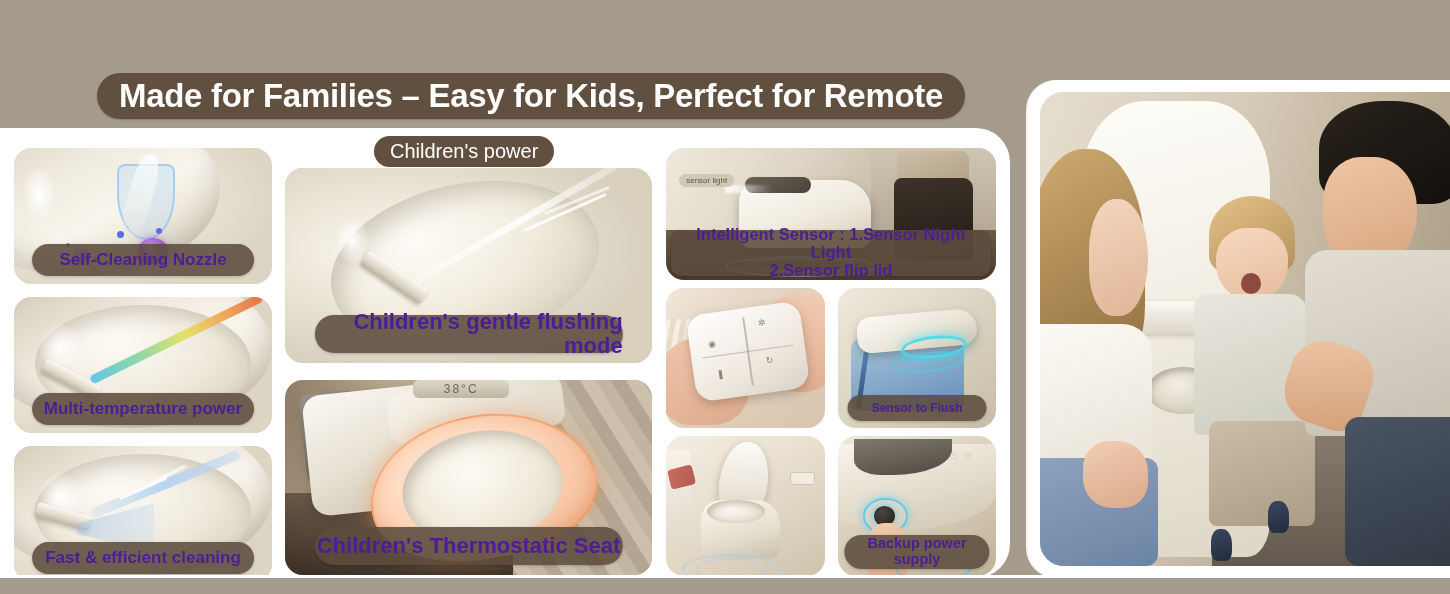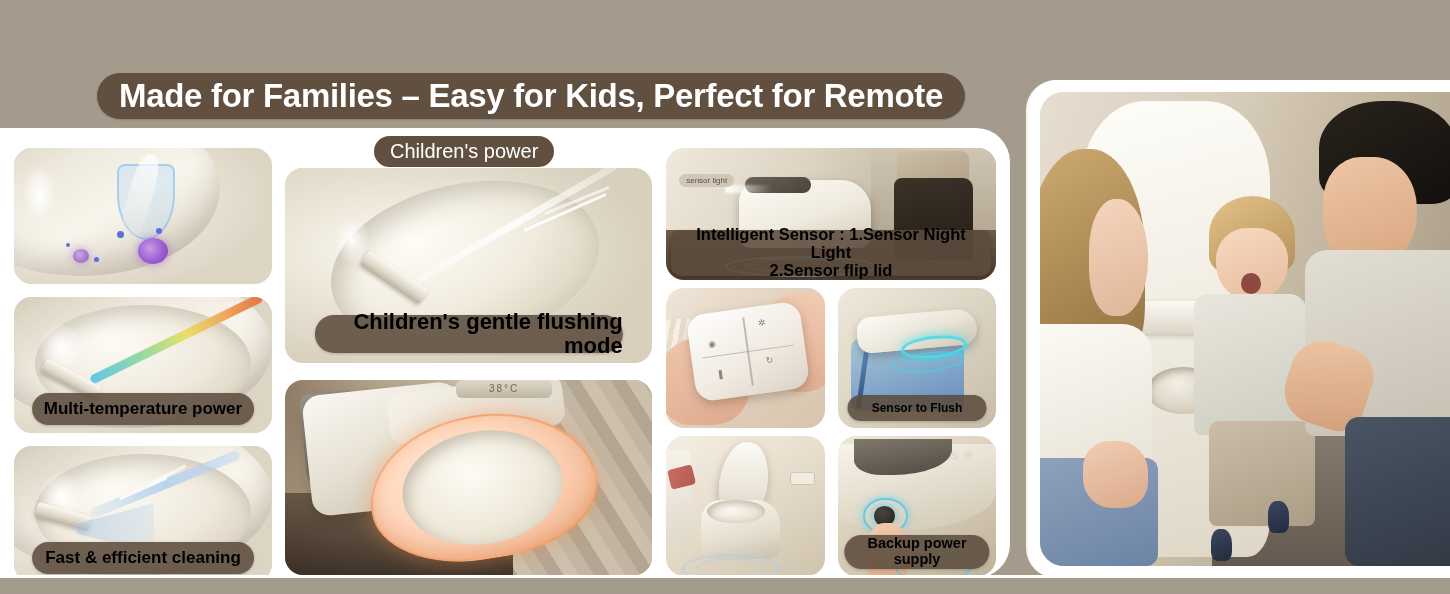--- a/index.html
+++ b/index.html
@@ -45,21 +45,21 @@
   .card {
     position:absolute; border-radius:18px; overflow:hidden;
   }
   .card .photo { position:absolute; inset:0; }
 
   
   .cap {
     position:absolute; left:50%; transform:translateX(-50%);
     background:rgba(92,76,62,.88);
     border-radius:999px;
-    color:#000000; text-align:center;
+    color:#4c1d95; text-align:center;
     display:flex; align-items:center; justify-content:center;
     line-height:1.08; white-space:pre-line; font-weight:bold;
     box-shadow:0 1px 3px rgba(0,0,0,.2);
   }
 
   
   .c-nozzle { left:14px; top:148px; width:258px; height:136px; }
   .c-temp   { left:14px; top:297px; width:258px; height:136px; }
   .c-fast   { left:14px; top:446px; width:258px; height:136px; }
 
@@ -195,23 +195,22 @@
     position:absolute; left:32%; top:26%; width:44%; height:58%;
     border-radius:50%;
     background:radial-gradient(ellipse at 44% 36%, #fdfbf4 0%, #efe9da 55%, #d9d0bd 100%);
     box-shadow:inset 4px 6px 14px rgba(120,104,84,.35);
     transform:rotate(-9deg);
   }
   .thermo-panel {
     position:absolute; left:35%; top:0%; width:26%; height:9%;
     border-radius:6px;
     background:linear-gradient(180deg,#ded7c8,#bfb7a5);
-    color:#6e6658; font-size:10px; display:flex; align-items:center; justify-content:center;
+    color:#6e6658; font-size:12px; display:flex; align-items:center; justify-content:center;
     letter-spacing:2px;
-    margin-left:43px;
   }
   .cap-center { bottom:10px; height:38px; width:84%; font-size:22px;text-align:right; }
 
   
   .c-sensor { left:666px; top:148px; width:330px; height:132px; }
   .c-remote { left:666px; top:288px; width:159px; height:140px; }
   .c-flush  { left:838px; top:288px; width:158px; height:140px; }
   .c-adult  { left:666px; top:436px; width:159px; height:140px; }
   .c-backup { left:838px; top:436px; width:158px; height:140px; }
 
@@ -544,20 +543,21 @@
     <div class="gloss" style="left:4%;top:14%;width:12%;height:40%;"></div>
     <div class="shield"></div>
     <div class="streak" style="left:44%;top:4%;width:24px;height:88px;transform:rotate(16deg);background:linear-gradient(180deg,rgba(255,255,255,.75),rgba(230,224,210,.25));"></div>
     <div class="germ" style="left:48%;top:66%;"></div>
     <div class="germ" style="left:23%;top:74%;width:16px;height:14px;opacity:.8;"></div>
     <div class="dot" style="left:40%;top:61%;width:7px;height:7px;"></div>
     <div class="dot" style="left:55%;top:59%;width:6px;height:6px;"></div>
     <div class="dot" style="left:31%;top:80%;width:5px;height:5px;"></div>
     <div class="dot" style="left:20%;top:70%;width:4px;height:4px;"></div>
   </div>
+  <div class="cap cap-left">Self-Cleaning Nozzle</div>
 </div>
 
 <div class="card c-temp">
   <div class="photo">
     <div class="bowl-bg"></div>
     <div class="bowl-rim"></div>
     <div class="bowl-inner"></div>
     <div class="gloss"></div>
     <div class="nozzle-arm" style="left:10%;top:55%;transform:rotate(28deg);"></div>
     <div class="temp-jet" style="left:30%;top:58%;width:190px;transform:rotate(-26deg);"></div>
@@ -598,20 +598,21 @@
     <div class="thermo-bg"></div>
     <div class="thermo-floor"></div>
     <div class="thermo-dark"></div>
     <div class="thermo-hinge"></div>
     <div class="thermo-body"></div>
     <div class="thermo-lid"></div>
     <div class="thermo-panel">38°C</div>
     <div class="thermo-seat"></div>
     <div class="thermo-hole"></div>
   </div>
+  <div class="cap cap-center">Children's Thermostatic Seat</div>
 </div>
 
 <div class="card c-sensor">
   <div class="photo">
     <div class="sensor-bg"></div>
     <div class="sensor-wall-r"></div>
     <div class="sensor-floor"></div>
     <div class="sensor-toilet"></div>
     <div class="sensor-lid"></div>
     <div class="sensor-beam"></div>

